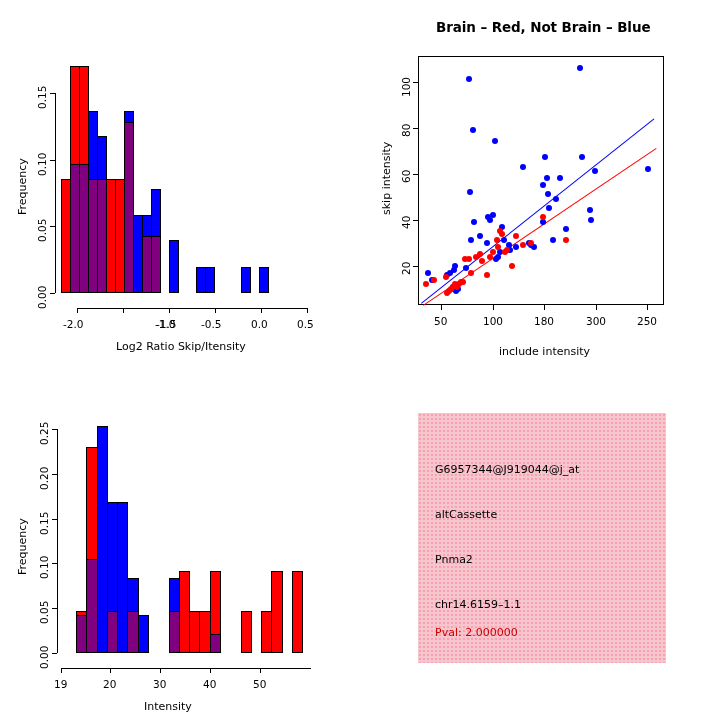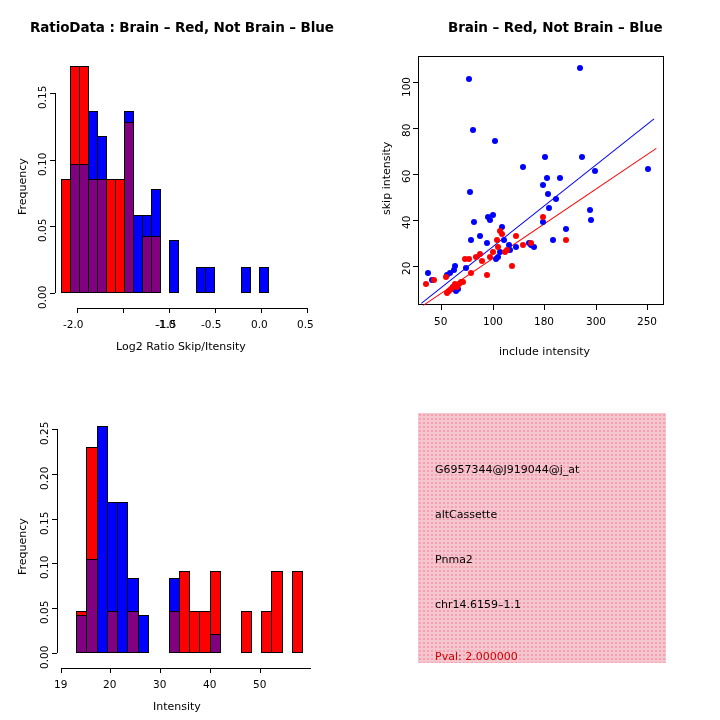--- a/index.html
+++ b/index.html
@@ -23,30 +23,29 @@
   .pt{position:absolute;width:6px;height:6px;border-radius:50%;}
   .pt.red{background:#FF0000;}
   .pt.blue{background:#0000FF;}
   .fitline{position:absolute;height:0;border-top:1px solid;transform-origin:0 0;}
   .boxframe{position:absolute;border:1px solid #000;box-sizing:border-box;}
   .infopanel{position:absolute;background-color:#F4C6CE;
      background-image:radial-gradient(circle, rgba(255,150,170,.85) 0.8px, rgba(0,0,0,0) 1px);
      background-size:4px 4px;}
   .info-line{position:absolute;font-size:11px;color:#000;white-space:nowrap;
              font-family:"DejaVu Sans",sans-serif;}
-  .info-line.pval{color:#CC0000;margin-top:24px;}
+  .info-line.pval{color:#CC0000;}
 </style>
 </head>
 <body>
 
 <div id="page">
 
   <div class="panel" style="left:0;top:0;width:360px;height:360px;">
 
-    <div class="ttl" style="left:30px;top:19px;">RatioData : Brain – Red, Not Brain – Blue</div>
 
     <div class="axlab vlab" style="left:16px;top:215px;transform:rotate(-90deg);">Frequency</div>
 
     <div class="axis-line" style="left:55px;top:93px;width:1px;height:200px;"></div>
     <div class="axis-line" style="left:50px;top:293px;width:5px;height:1px;"></div>
     <div class="axis-line" style="left:50px;top:226px;width:5px;height:1px;"></div>
     <div class="axis-line" style="left:50px;top:160px;width:5px;height:1px;"></div>
     <div class="axis-line" style="left:50px;top:93px;width:5px;height:1px;"></div>
 
     <div class="tick-lab vlab" style="left:36px;top:309px;transform:rotate(-90deg);">0.00</div>
@@ -93,21 +92,21 @@
         <div class="bar blue" style="left: 168.5px; top: 240.426px; width: 10px; height: 52.5744px;"></div>
         <div class="bar blue" style="left: 195.5px; top: 266.713px; width: 10px; height: 26.2872px;"></div>
         <div class="bar blue" style="left: 204.5px; top: 266.713px; width: 10px; height: 26.2872px;"></div>
         <div class="bar blue" style="left: 240.5px; top: 266.713px; width: 10px; height: 26.2872px;"></div>
         <div class="bar blue" style="left: 258.5px; top: 266.713px; width: 10px; height: 26.2872px;"></div>
       </div>
   </div>
 
   <div class="panel" style="left:360px;top:0;width:360px;height:360px;">
 
-    <div class="ttl" style="left:76px;top:19px;margin-left:12px;">Brain – Red, Not Brain – Blue</div>
+    <div class="ttl" style="left:76px;top:19px;">Brain – Red, Not Brain – Blue</div>
 
     <div class="axlab vlab" style="left:20px;top:215px;transform:rotate(-90deg);">skip intensity</div>
 
     <div class="boxframe" style="left:58px;top:56px;width:246px;height:249px;"></div>
 
     <div class="axis-line" style="left:53px;top:266px;width:5px;height:1px;"></div>
     <div class="axis-line" style="left:53px;top:220px;width:5px;height:1px;"></div>
     <div class="axis-line" style="left:53px;top:174px;width:5px;height:1px;"></div>
     <div class="axis-line" style="left:53px;top:128px;width:5px;height:1px;"></div>
     <div class="axis-line" style="left:53px;top:82px;width:5px;height:1px;"></div>
@@ -247,21 +246,21 @@
     <div class="axis-line" style="left:160px;top:308px;width:1px;height:5px;"></div>
     <div class="axis-line" style="left:210px;top:308px;width:1px;height:5px;"></div>
     <div class="axis-line" style="left:260px;top:308px;width:1px;height:5px;"></div>
 
     <div class="tick-lab" style="left:54px;top:318px;">19</div>
     <div class="tick-lab" style="left:103px;top:318px;">20</div>
     <div class="tick-lab" style="left:153px;top:318px;">30</div>
     <div class="tick-lab" style="left:203px;top:318px;">40</div>
     <div class="tick-lab" style="left:253px;top:318px;">50</div>
 
-    <div class="axlab" style="left:153px;top:340px;">Intensity</div>
+    <div class="axlab" style="left:144px;top:340px;">Intensity</div>
 
     <div id="bars-gene">
         <div class="bar red" style="left: 76px; top: 251.412px; width: 11.2857px; height: 41.5878px;"></div>
         <div class="bar purple" style="left: 76px; top: 254.878px; width: 11.2857px; height: 38.1221px;"></div>
         <div class="bar red" style="left: 86.2857px; top: 86.7939px; width: 11.2857px; height: 206.206px;"></div>
         <div class="bar purple" style="left: 86.2857px; top: 199.427px; width: 11.2857px; height: 93.5725px;"></div>
         <div class="bar blue" style="left: 96.5714px; top: 66px; width: 11.2857px; height: 227px;"></div>
         <div class="bar blue" style="left: 106.857px; top: 142.244px; width: 11.2857px; height: 150.756px;"></div>
         <div class="bar purple" style="left: 106.857px; top: 251.412px; width: 11.2857px; height: 41.5878px;"></div>
         <div class="bar blue" style="left: 117.143px; top: 142.244px; width: 11.2857px; height: 150.756px;"></div>

